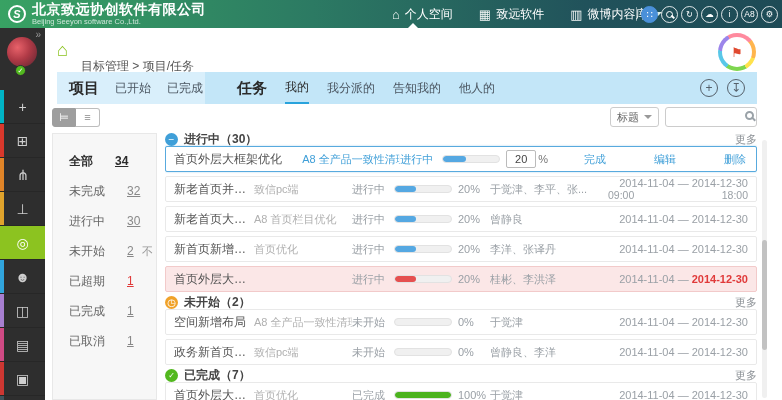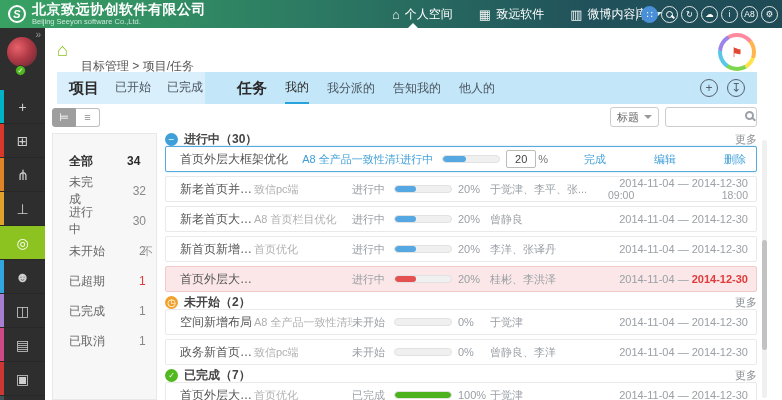--- a/index.html
+++ b/index.html
@@ -50,21 +50,21 @@
   .crumb { position:absolute; left:36px; top:30px; font-size:12px; color:#555; }
   .clock { position:absolute; right:26px; top:5px; width:38px; height:38px; border-radius:50%; z-index:25;
     background:conic-gradient(#ff8a9e 0 50deg,#ffb54d 50deg 110deg,#ffe24d 110deg 150deg,#7ed64f 150deg 215deg,#59c7e8 215deg 275deg,#9b85ea 275deg 330deg,#ff8a9e 330deg 360deg);
     display:flex; align-items:center; justify-content:center; }
   .clock-face { width:30px; height:30px; border-radius:50%; background:#fff; display:flex;
     align-items:center; justify-content:center; color:#e0492f; font-size:13px; }
 
   
   .tabbar { position:absolute; top:72px; left:57px; width:700px; height:32px; display:flex; }
   .seg { display:flex; align-items:center; height:32px; }
-  .seg-project { background:#d9effb; flex:0 0 148px; padding-left:12px; gap:16px;font-family:Liberation Mono, monospace; }
+  .seg-project { background:#d9effb; flex:0 0 148px; padding-left:12px; gap:16px; }
   .seg-task { background:#c3e6f8; flex:1; padding-left:32px; gap:18px;justify-content:space-between; }
   .seg-title { font-size:15px; font-weight:bold; color:#2b2b2b; }
   .t-tab { font-size:12px; color:#4a5560; height:32px; line-height:32px; cursor:pointer; }
   .t-tab--active { color:#2b2b2b; border-bottom:2px solid #29a3dc; line-height:30px; }
   .tab-actions { margin-left:auto; margin-right:12px; display:flex; gap:9px; align-items:center; }
   .circle-btn { width:18px; height:18px; border:1px solid #55606a; border-radius:50%; color:#55606a;
     display:flex; align-items:center; justify-content:center; font-size:12px; cursor:pointer; background:transparent; }
 
   
   .toolrow { position:absolute; top:104px; left:45px; width:737px; height:26px; display:flex; align-items:center; }
@@ -79,41 +79,41 @@
   .sel-caret { width:0; height:0; border-left:4px solid transparent; border-right:4px solid transparent; border-top:4px solid #999; }
   .searchbox { position:relative; width:92px; height:20px; border:1px solid #ccc; border-radius:3px; background:#fff; }
   .searchbox input { width:70px; height:18px; border:none; outline:none; font-size:11px; padding:0 4px; background:transparent; }
   .lens-g { position:absolute; right:2px; top:3px; width:9px; height:9px; border:2px solid #9aa2a8; border-radius:50%; }
   .lens-g::after { content:""; position:absolute; width:5px; height:2px; background:#9aa2a8; transform:rotate(45deg); right:-4px; bottom:-2px; }
 
   
   .content { position:absolute; top:130px; left:45px; width:737px; height:270px; }
   .fpanel { position:absolute; left:7px; top:3px; width:105px; height:267px; background:#f7f7f7; border:1px solid #e8e8e8; padding:12px 10px 0 16px; }
   .fp-item { display:flex; align-items:center; height:30px; font-size:12px; color:#666; cursor:pointer; }
-  .fp-count { margin-left:34px; color:#888; }
+  .fp-count { margin-left:22px; color:#888;text-decoration:underline; }
   .fp-item--active { color:#2b2b2b; font-weight:bold; }
   .fp-item--active .fp-count { color:#2b2b2b; }
   .fp-count--alert { color:#e03a3a; }
   .fp-stray { position:absolute; right:3px; top:110px; font-size:11px; color:#999; }
 
   .list { position:absolute; left:120px; top:0; width:592px; height:270px; padding-top:3px; overflow:hidden; }
   .sec-header { height:13px; display:flex; align-items:center; margin-bottom:0; }
   .sec-ic { width:13px; height:13px; border-radius:50%; color:#fff; font-size:9px; display:flex;
     align-items:center; justify-content:center; margin-right:6px; flex:0 0 13px; }
   .sec-ic--blue { background:#3f9fd8; font-size:10px; }
   .sec-ic--orange { background:#f0a22a; font-size:10px; }
   .sec-ic--green { background:#52b81f; font-size:8px; }
   .sec-title { font-size:12px; font-weight:bold; color:#444; }
   .sec-more { margin-left:auto; font-size:11px; color:#8a8f94; cursor:pointer; }
 
   .row { height:26px; margin-bottom:4px; background:#fff; border:1px solid #e9e9e9; border-radius:2px;
     display:flex; align-items:center; padding:0 8px; cursor:pointer; }
   .row--selected { border-color:#58aadE; box-shadow:0 0 2px rgba(88,170,222,.5); }
   .row--overdue { background:#fbe7e7; border-color:#f2caca; }
-  .r-title { flex:1; font-size:12px; color:#555; white-space:nowrap; overflow:hidden; text-overflow:ellipsis;margin-left:6px; }
+  .r-title { flex:1; font-size:12px; color:#555; white-space:nowrap; overflow:hidden; text-overflow:ellipsis; }
   .r-tag { flex:0 0 98px; font-size:11px; color:#b0b0b0; white-space:nowrap; overflow:hidden; }
   .r-status { flex:0 0 42px; font-size:11px; color:#9aa0a6; }
   .row--selected .r-tag, .row--selected .r-status { color:#3f9fd8; }
   .r-bar { flex:0 0 58px; height:8px; background:#f0f0f0; border:1px solid #e2e2e2; border-radius:5px; overflow:hidden; margin-right:6px; }
   .r-fill { display:block; height:100%; border-radius:5px; }
   .fill-blue { background:#55a8e2; }
   .fill-red { background:#e55050; }
   .fill-green { background:#4cb31e; }
   .r-pct { flex:0 0 32px; font-size:11px; color:#9aa0a6; }
   .r-names { flex:0 0 100px; font-size:11px; color:#9aa0a6; white-space:nowrap; overflow:hidden; text-overflow:ellipsis; }

